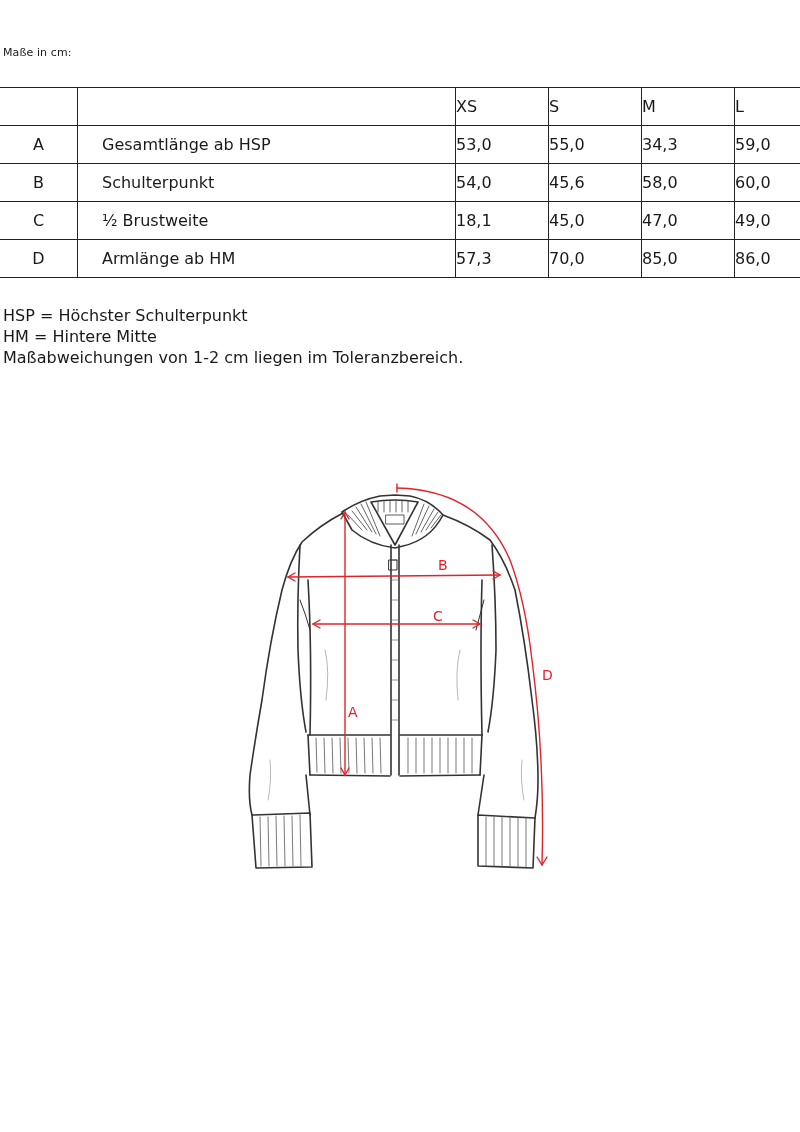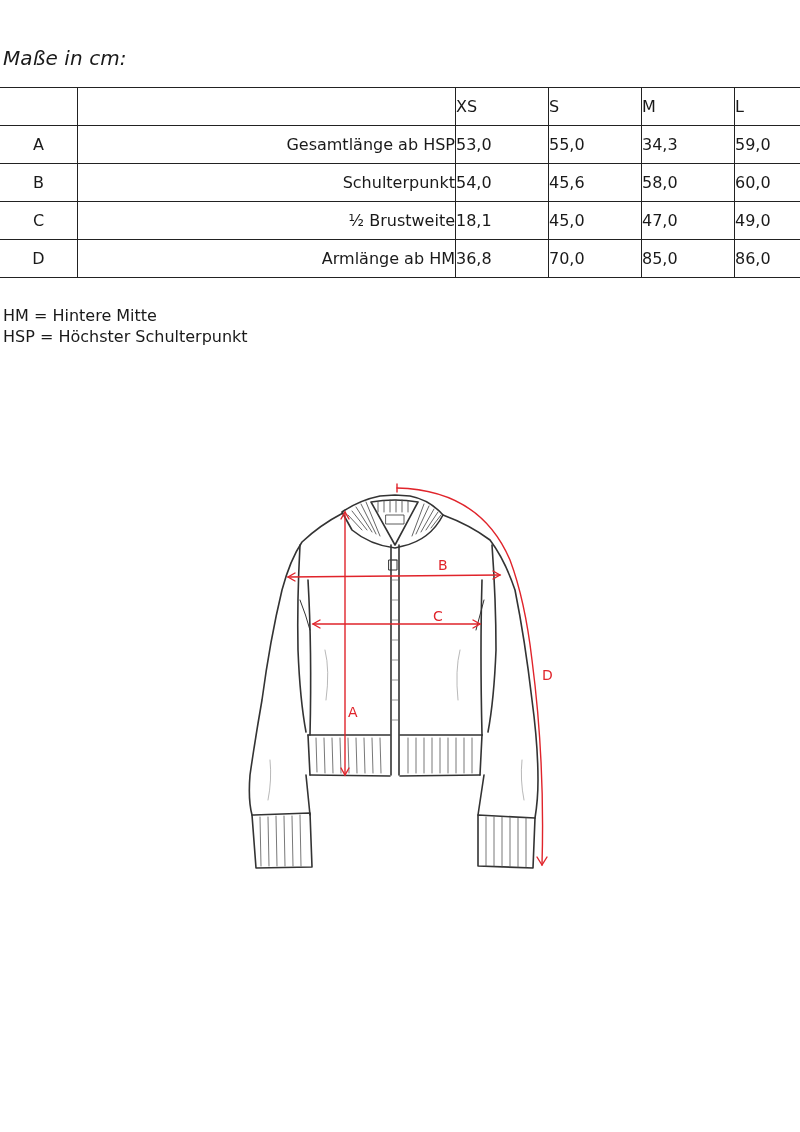--- a/index.html
+++ b/index.html
@@ -3,35 +3,35 @@
   <meta charset="utf-8">
   <style>
     html, body { margin: 0; padding: 0; background: #ffffff; }
     body {
       width: 800px; height: 1132px; position: relative; overflow: hidden;
       font-family: "DejaVu Sans", "Liberation Sans", sans-serif;
       color: #1a1a1a;
     }
     .title {
       position: absolute; left: 3px; top: 46px;
-      font-size: 20px; letter-spacing: 0.1px; font-style: italic;
+      font-size: 11px; letter-spacing: 0.1px;
     }
     table.sizes {
       position: absolute; left: 0; top: 87px;
       width: 801px; border-collapse: collapse; table-layout: fixed;
       font-size: 16px;
     }
     table.sizes td, table.sizes th {
       border-top: 1.5px solid #222; border-bottom: 1.5px solid #222;
       border-left: 1.5px solid #222;
       height: 37px; padding: 0; font-weight: normal;
     }
     table.sizes tr > *:first-child { border-left: none; }
     .c-letter { width: 77px; text-align: center; }
-    .c-name { width: 353px; text-align: right; padding-left: 24px !important; }
+    .c-name { width: 353px; text-align: left; padding-left: 24px !important; }
     .c-size { width: 92px; text-align: left; }
     .notes {
       position: absolute; left: 3px; top: 305px;
       font-size: 16px; line-height: 21px;
     }
     .notes div { white-space: nowrap; }
     .sketch { position: absolute; left: 0; top: 470px; width: 800px; height: 420px; }
     .sketch text { font-family: "DejaVu Sans", "Liberation Sans", sans-serif; }
   </style>
 </head>
@@ -71,31 +71,32 @@
       <td class="c-letter">C</td>
       <td class="c-name">½ Brustweite</td>
       <td class="c-size">18,1</td>
       <td class="c-size">45,0</td>
       <td class="c-size">47,0</td>
       <td class="c-size">49,0</td>
     </tr>
     <tr>
       <td class="c-letter">D</td>
       <td class="c-name">Armlänge ab HM</td>
-      <td class="c-size">36,8</td>
+      <td class="c-size">57,3</td>
       <td class="c-size">70,0</td>
       <td class="c-size">85,0</td>
       <td class="c-size">86,0</td>
     </tr>
   </tbody>
 </table>
 
 <div class="notes">
+  <div>HSP = Höchster Schulterpunkt</div>
   <div>HM = Hintere Mitte</div>
-  <div>HSP = Höchster Schulterpunkt</div>
+  <div>Maßabweichungen von 1-2 cm liegen im Toleranzbereich.</div>
 </div>
 
 <svg class="sketch" viewBox="0 470 800 420" width="800" height="420">
   <g fill="none" stroke="#333" stroke-width="1.6" stroke-linejoin="round" stroke-linecap="round">
 
     <path d="M342 512 Q360 500 380 496 L395 495 L410 496 Q430 500 443 515 Q430 540 403 546 L395 548 Q370 545 352 530 Z"></path>
 
     <path d="M371 502 L395 545 L418 502 Q395 498 371 502 Z"></path>
 
     <g stroke-width="0.9" stroke="#555">

